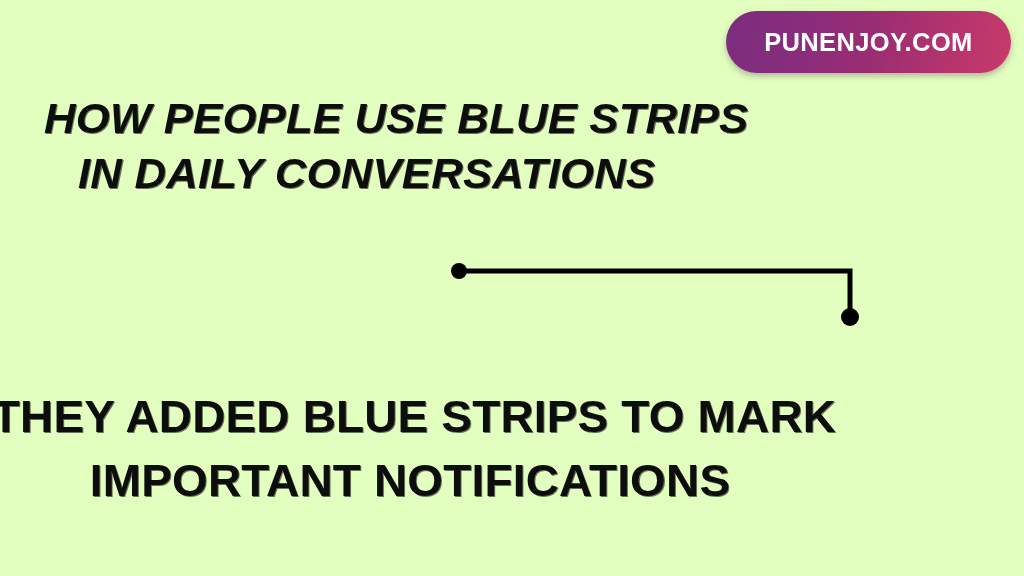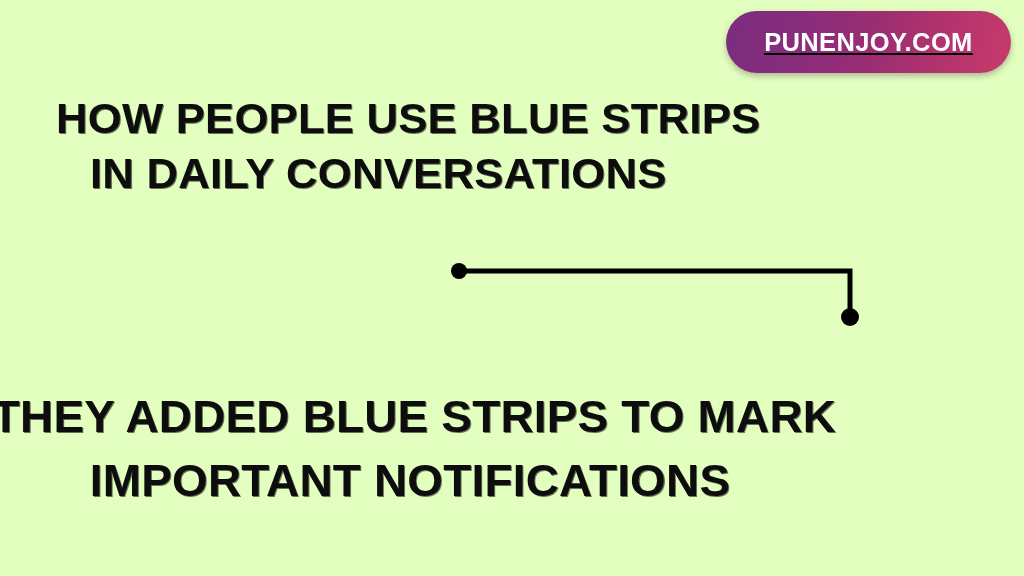--- a/index.html
+++ b/index.html
@@ -28,39 +28,39 @@
     left: 726px;
     top: 11px;
     width: 285px;
     height: 62px;
     border-radius: 31px;
     background: linear-gradient(100deg, #7b2d7e 0%, #8a2c7c 28%, #9b2d72 52%, #b5346d 78%, #c73a6a 100%);
     box-shadow: 0 3px 6px rgba(60, 20, 50, 0.30);
     display: flex;
     align-items: center;
     justify-content: center;
-    text-decoration: underline;
   }
   .brand-badge-text {
     color: #ffffff;
     font-family: "Liberation Sans", sans-serif;
     font-weight: bold;
     font-size: 26px;
     letter-spacing: 0.4px;
     line-height: 1;
     white-space: nowrap;
     transform: scaleX(0.98);
   }
 
   
   .headline {
     position: absolute;
-    left: 56px;
+    left: 44px;
     top: 92px;
     width: 780px;
+    font-style: italic;
   }
   .headline-line {
     font-family: "Liberation Sans", sans-serif;
     font-weight: bold;
     font-size: 42px;
     line-height: 1.30;
     color: #0d0d0d;
     letter-spacing: 0.2px;
     white-space: nowrap;
     transform: scaleX(1.04);

